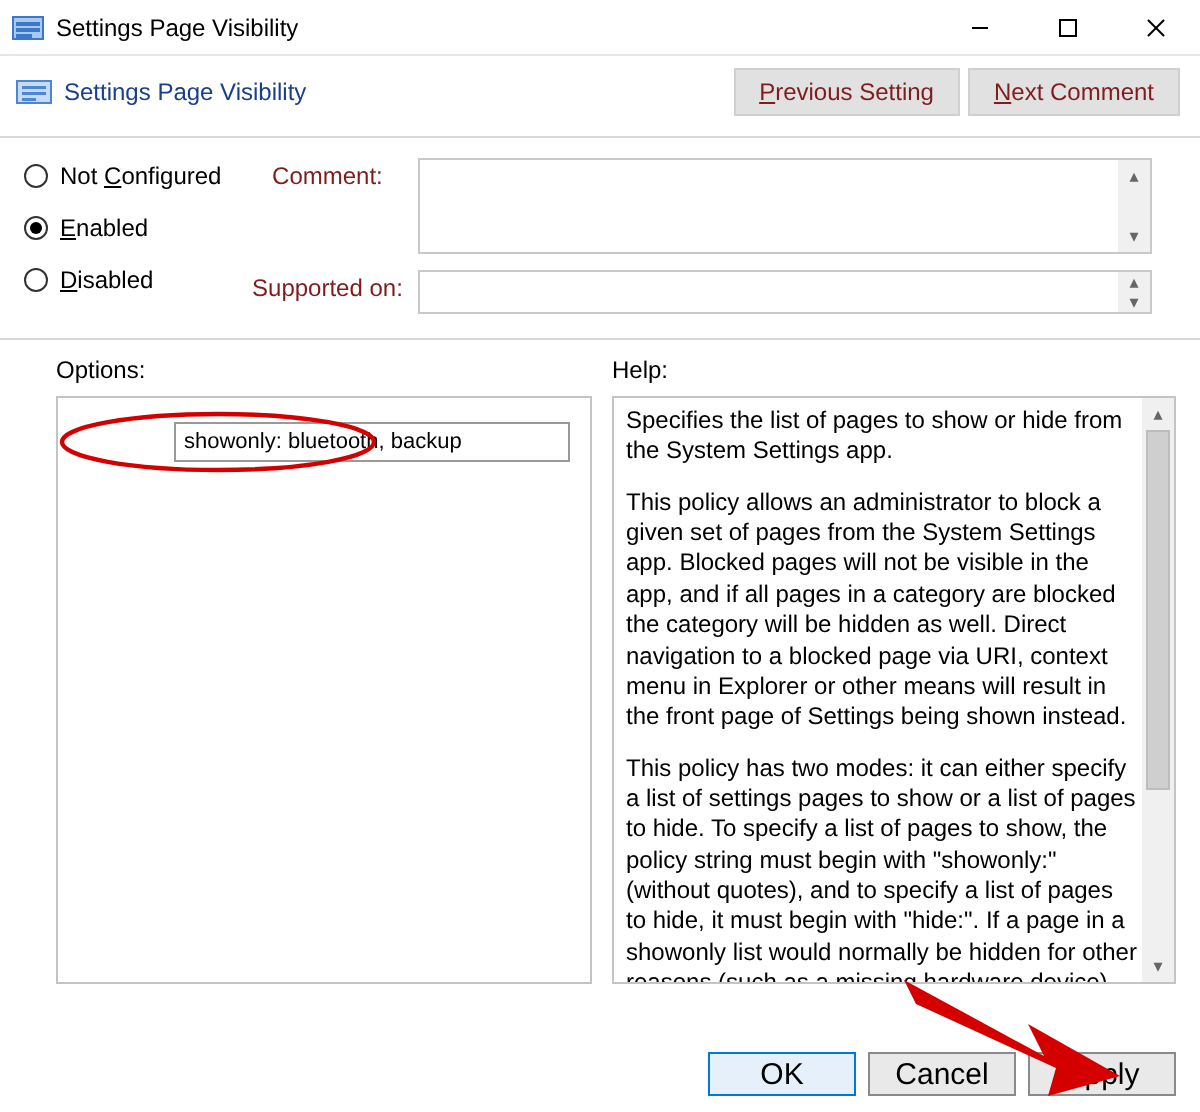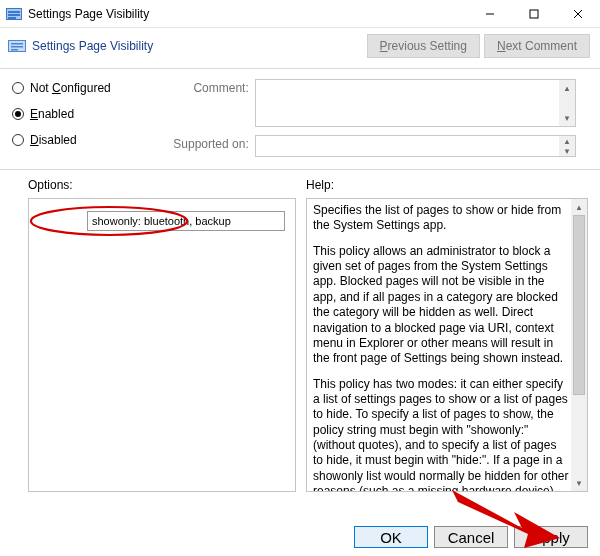--- a/index.html
+++ b/index.html
@@ -30,21 +30,21 @@
   .header-row {
     display:flex; align-items:center; justify-content:space-between;
     padding:6px 10px 10px 8px;
     border-bottom:1px solid #d9d9d9;
   }
   .header-left { display:flex; align-items:center; gap:6px; }
   .policy-icon { width:18px; height:18px; }
   .header-title { font-size:12px; color:#1a3e8b; }
   .nav-buttons { display:flex; gap:4px; }
   .nav-btn {
-    background:#e1e1e1; color:#737373;
+    background:#e1e1e1; color:#7f1d1d;
     border:1px solid #cfcfcf;
     padding:4px 12px; font-size:12px;
     min-width:86px; text-align:center;
   }
 
   
   .config {
     display:flex; gap:14px;
     padding:10px 24px 12px 12px;
     border-bottom:1px solid #d9d9d9;
@@ -55,21 +55,21 @@
     width:12px; height:12px; border:1px solid #333; border-radius:50%;
     display:flex; align-items:center; justify-content:center;
     background:#fff;
   }
   .radio-inner { width:6px; height:6px; background:#000; border-radius:50%; }
   .radio-label { font-size:12px; }
   .hotkey { text-decoration:underline; }
 
   .fields-col { flex:1; display:flex; flex-direction:column; gap:8px; }
   .field-row { display:flex; gap:6px; }
-  .field-label { width:78px; text-align:right; padding-top:2px; color:#737373;margin-left:46px; }
+  .field-label { width:78px; text-align:center; padding-top:2px; color:#7f1d1d; }
   .textbox {
     flex:1;
     border:1px solid #c9c9c9;
     height:48px;
     position:relative;
     background:#fff;
   }
   .textbox.short { height:22px; }
   .scroll-stub {
     position:absolute; right:0; top:0; bottom:0; width:16px;

